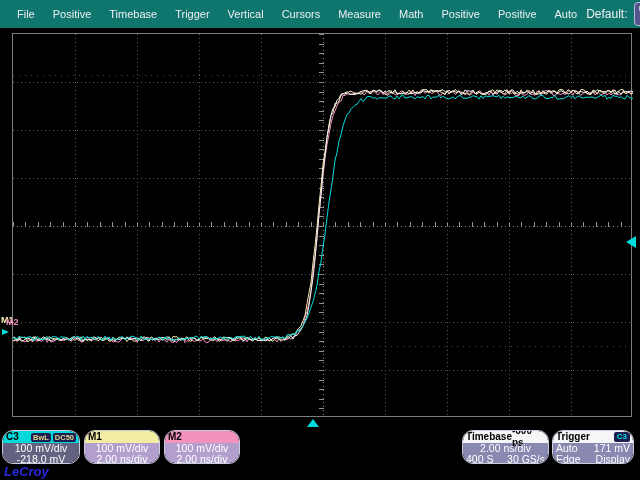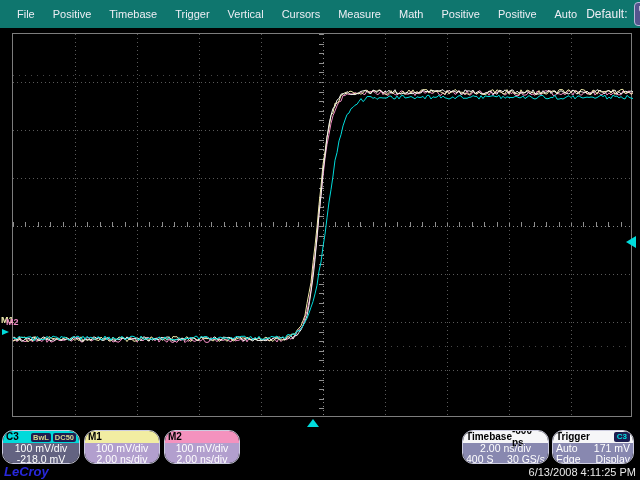--- a/index.html
+++ b/index.html
@@ -200,15 +200,14 @@
         <span>171 mV</span>
       </div>
       <div class="row-split">
         <span>Edge</span>
         <span>Display</span>
       </div>
     </div>
   </div>
 
   <div id="logo">LeCroy</div>
-  <div id="timestamp">6/13/2008 4:11:25 PM</div>
 
 </div>
 
 </body></html>

